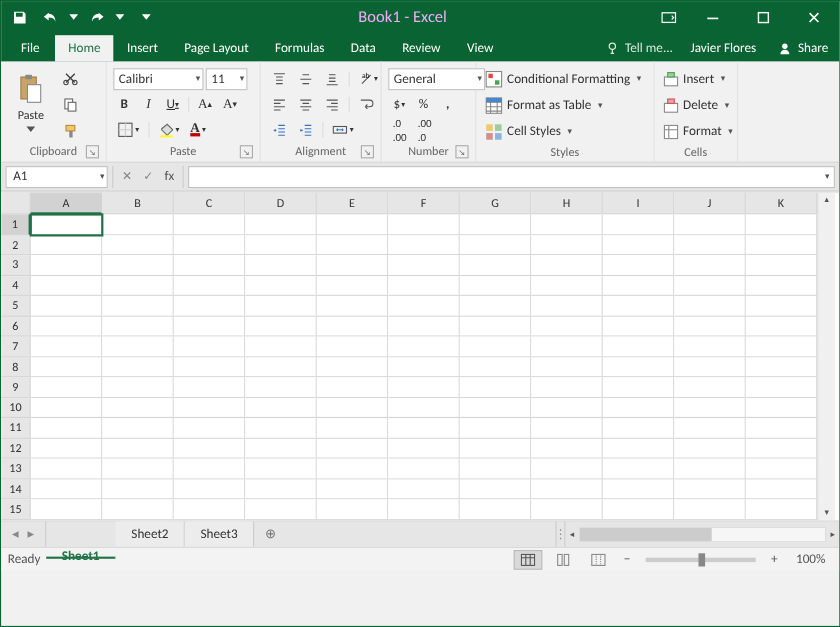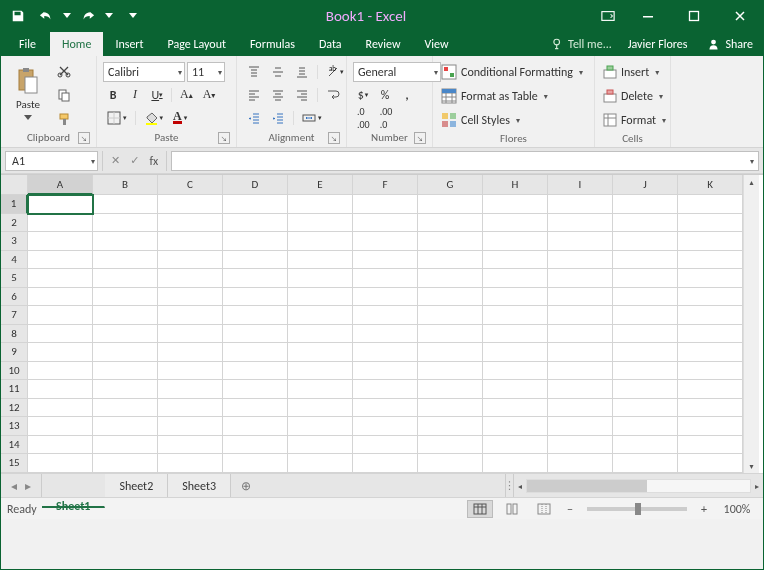--- a/index.html
+++ b/index.html
@@ -379,21 +379,21 @@
               <rect x="1" y="1" width="6" height="6" fill="#f1c96b"></rect>
               <rect x="9" y="1" width="6" height="6" fill="#9cce9c"></rect>
               <rect x="1" y="9" width="6" height="6" fill="#d88c8c"></rect>
               <rect x="9" y="9" width="6" height="6" fill="#8cb5de"></rect>
             </svg>
         <span>Cell Styles</span>
             <span class="arrow">▾</span>
       </div>
     </div>
       </div>
-    <div class="group-label"><span>Flores</span></div>
+    <div class="group-label"><span>Styles</span></div>
   </div>
 
   <div class="group" style="width:76px">
     <div class="group-body">
         <div class="col" style="gap:2px;justify-content:flex-start;padding-top:2px">
       <div class="ribbon-item">
             <svg width="14" height="14">
               <rect x="1" y="5" width="12" height="8" fill="#fff" stroke="#888"></rect>
               <rect x="4" y="1" width="6" height="4" fill="#9cce9c" stroke="#4aa351"></rect>
             </svg>

